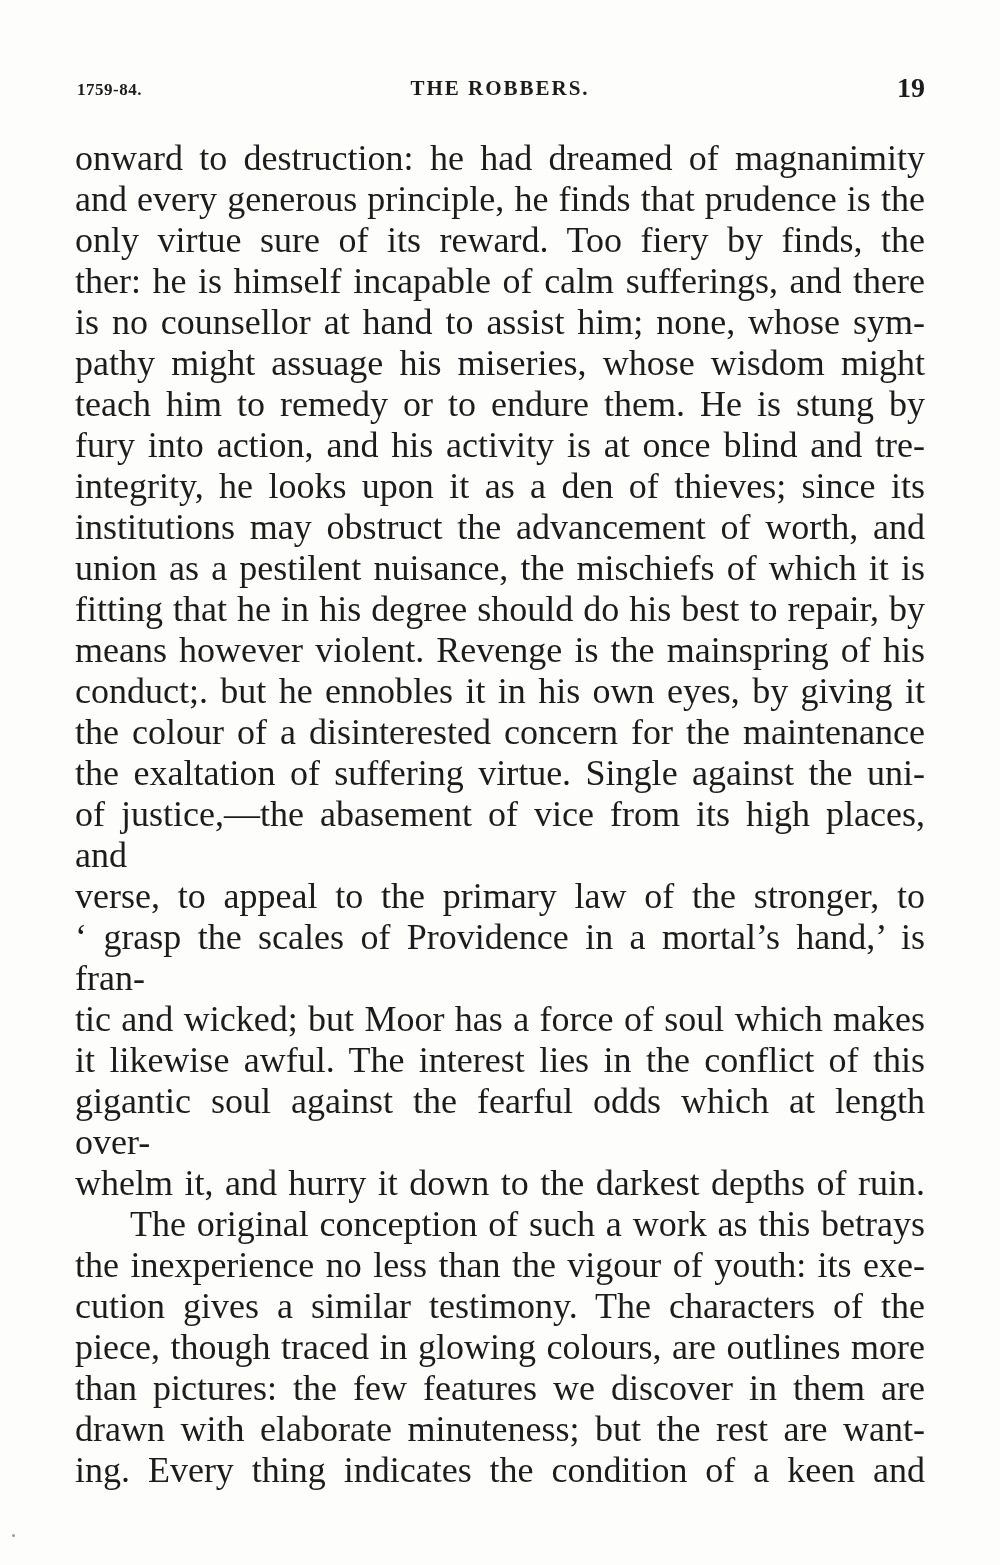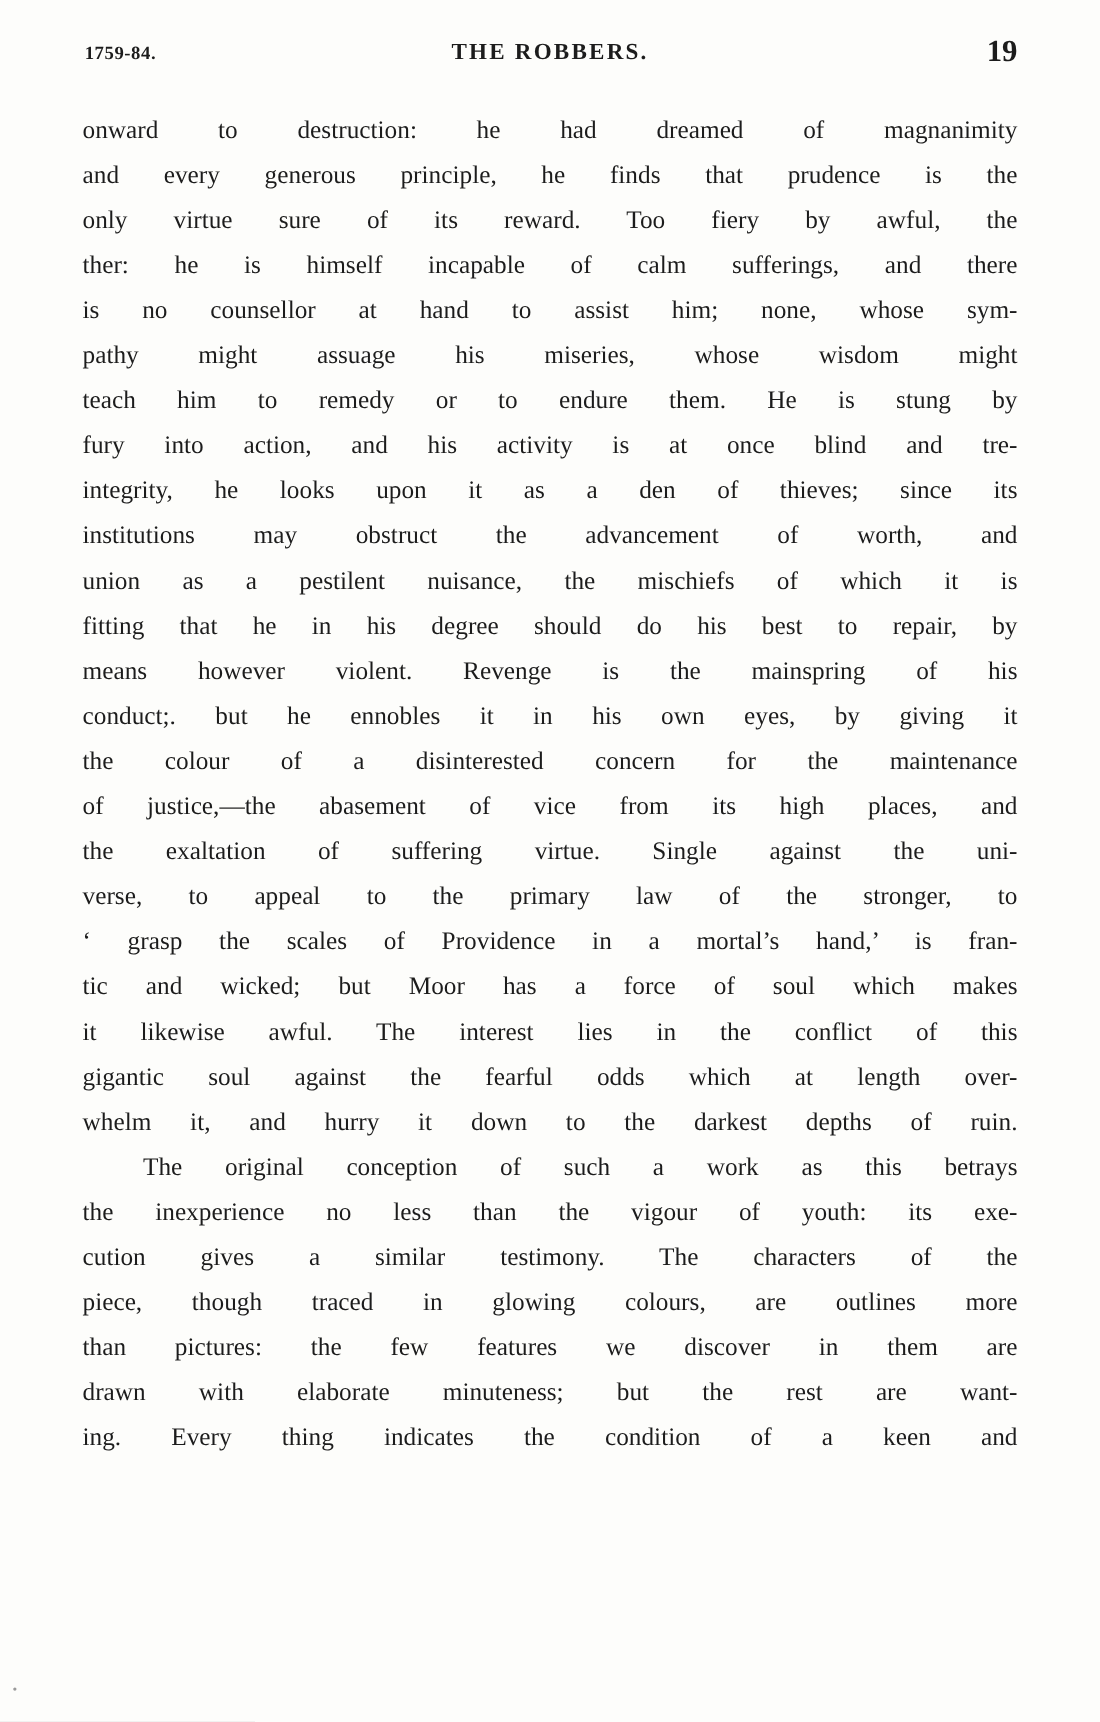--- a/index.html
+++ b/index.html
@@ -18,21 +18,21 @@
     overflow: hidden;
   }
   .page-inner {
     position: absolute;
     left: 75px;
     top: 0;
     width: 850px;
   }
   header.running-head {
     position: relative;
-    margin-top: 31px;
+    margin-top: 72px;
     height: 30px;
   }
   .head-left {
     position: absolute;
     left: 2px;
     top: 8px;
     font-size: 17px;
     letter-spacing: 0.5px;
     font-weight: bold;
   }
@@ -54,21 +54,21 @@
     font-weight: bold;
   }
   main.body-text {
     margin-top: 36px;
   }
   .paragraph {
     margin: 0;
     padding: 0;
   }
   .line {
-    font-size: 23px;
+    font-size: 36px;
     line-height: 41px;
     white-space: normal;
     text-align: justify;
     text-align-last: justify;
     -moz-text-align-last: justify;
     word-spacing: 1px;
   }
   .line.indent {
     text-indent: 55px;
   }
@@ -94,35 +94,35 @@
       <span class="head-left">1759-84.</span>
       <span class="head-center">THE ROBBERS.</span>
       <span class="head-right">19</span>
     </header>
 
     <main class="body-text">
 
     <div class="paragraph">
           <div class="line">onward to destruction: he had dreamed of magnanimity</div>
           <div class="line">and every generous principle, he finds that prudence is the</div>
-          <div class="line">only virtue sure of its reward. Too fiery by awful, the</div>
+          <div class="line">only virtue sure of its reward. Too fiery by finds, the</div>
           <div class="line">ther: he is himself incapable of calm sufferings, and there</div>
           <div class="line">is no counsellor at hand to assist him; none, whose sym-</div>
           <div class="line">pathy might assuage his miseries, whose wisdom might</div>
           <div class="line">teach him to remedy or to endure them. He is stung by</div>
           <div class="line">fury into action, and his activity is at once blind and tre-</div>
           <div class="line">integrity, he looks upon it as a den of thieves; since its</div>
           <div class="line">institutions may obstruct the advancement of worth, and</div>
           <div class="line">union as a pestilent nuisance, the mischiefs of which it is</div>
           <div class="line">fitting that he in his degree should do his best to repair, by</div>
           <div class="line">means however violent.  Revenge is the mainspring of his</div>
           <div class="line">conduct;. but he ennobles it in his own eyes, by giving it</div>
           <div class="line">the colour of a disinterested concern for the maintenance</div>
+          <div class="line">the exaltation of suffering virtue.  Single against the uni-</div>
           <div class="line">of justice,—the abasement of vice from its high places, and</div>
-          <div class="line">the exaltation of suffering virtue.  Single against the uni-</div>
           <div class="line">verse, to appeal to the primary law of the stronger, to</div>
           <div class="line">‘ grasp the scales of Providence in a mortal’s hand,’ is fran-</div>
           <div class="line">tic and wicked; but Moor has a force of soul which makes</div>
           <div class="line">it likewise awful.  The interest lies in the conflict of this</div>
           <div class="line">gigantic soul against the fearful odds which at length over-</div>
           <div class="line">whelm it, and hurry it down to the darkest depths of ruin.</div>
         </div>
         <div class="paragraph">
           <div class="line indent">The original conception of such a work as this betrays</div>
           <div class="line">the inexperience no less than the vigour of youth: its exe-</div>

